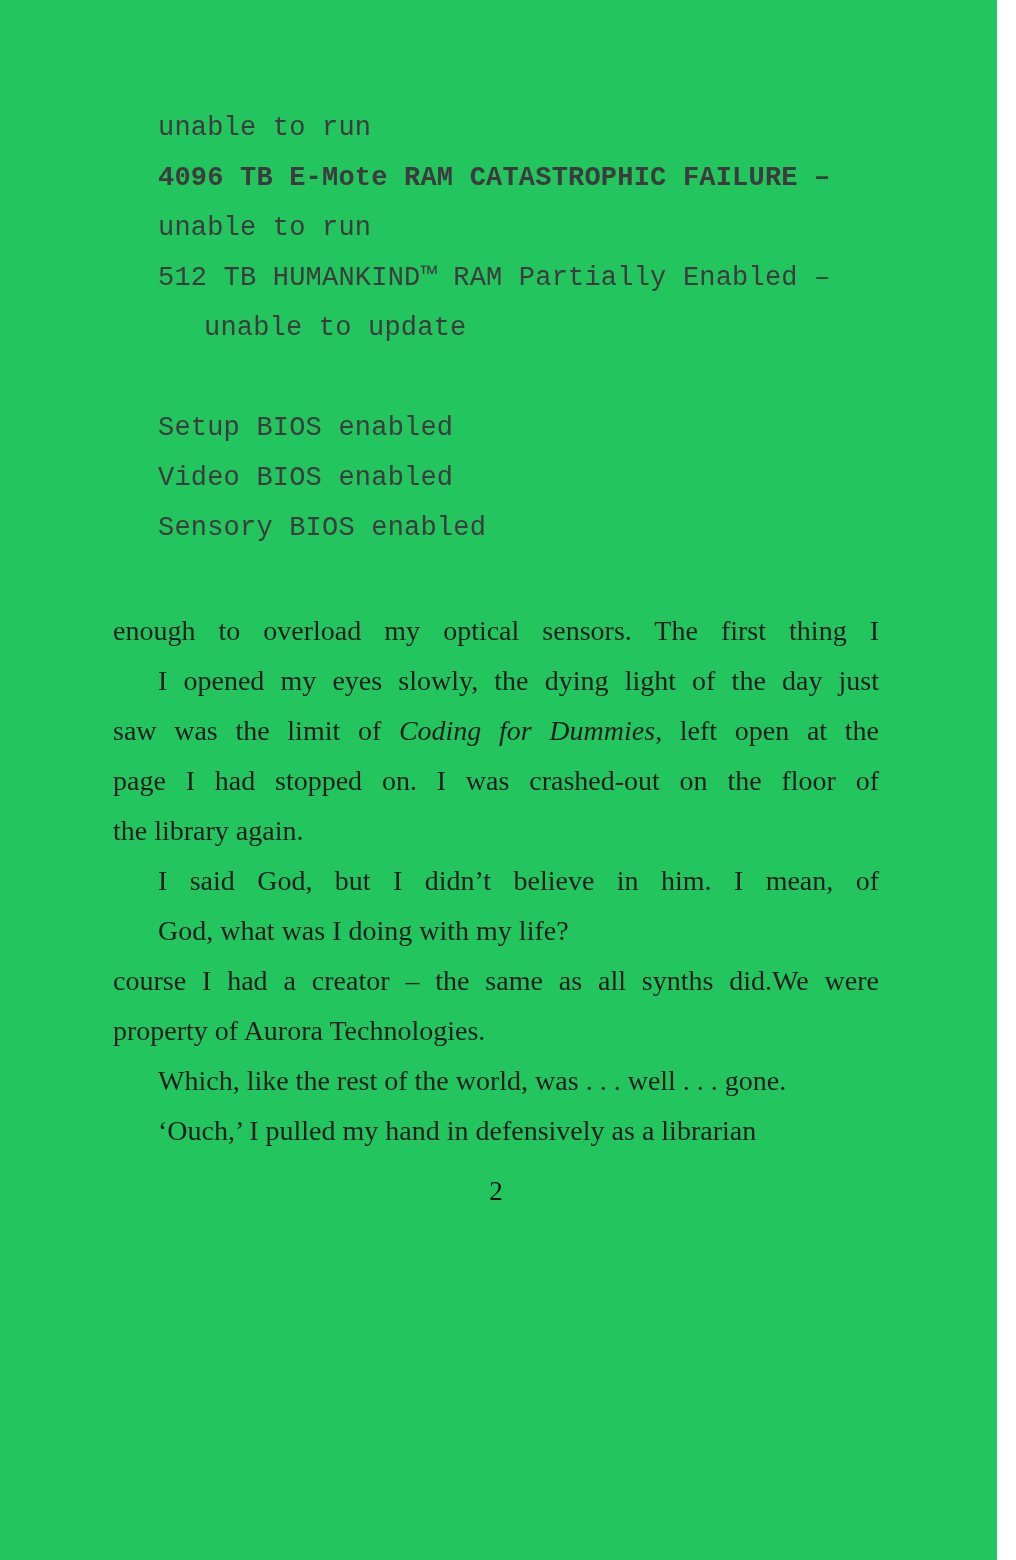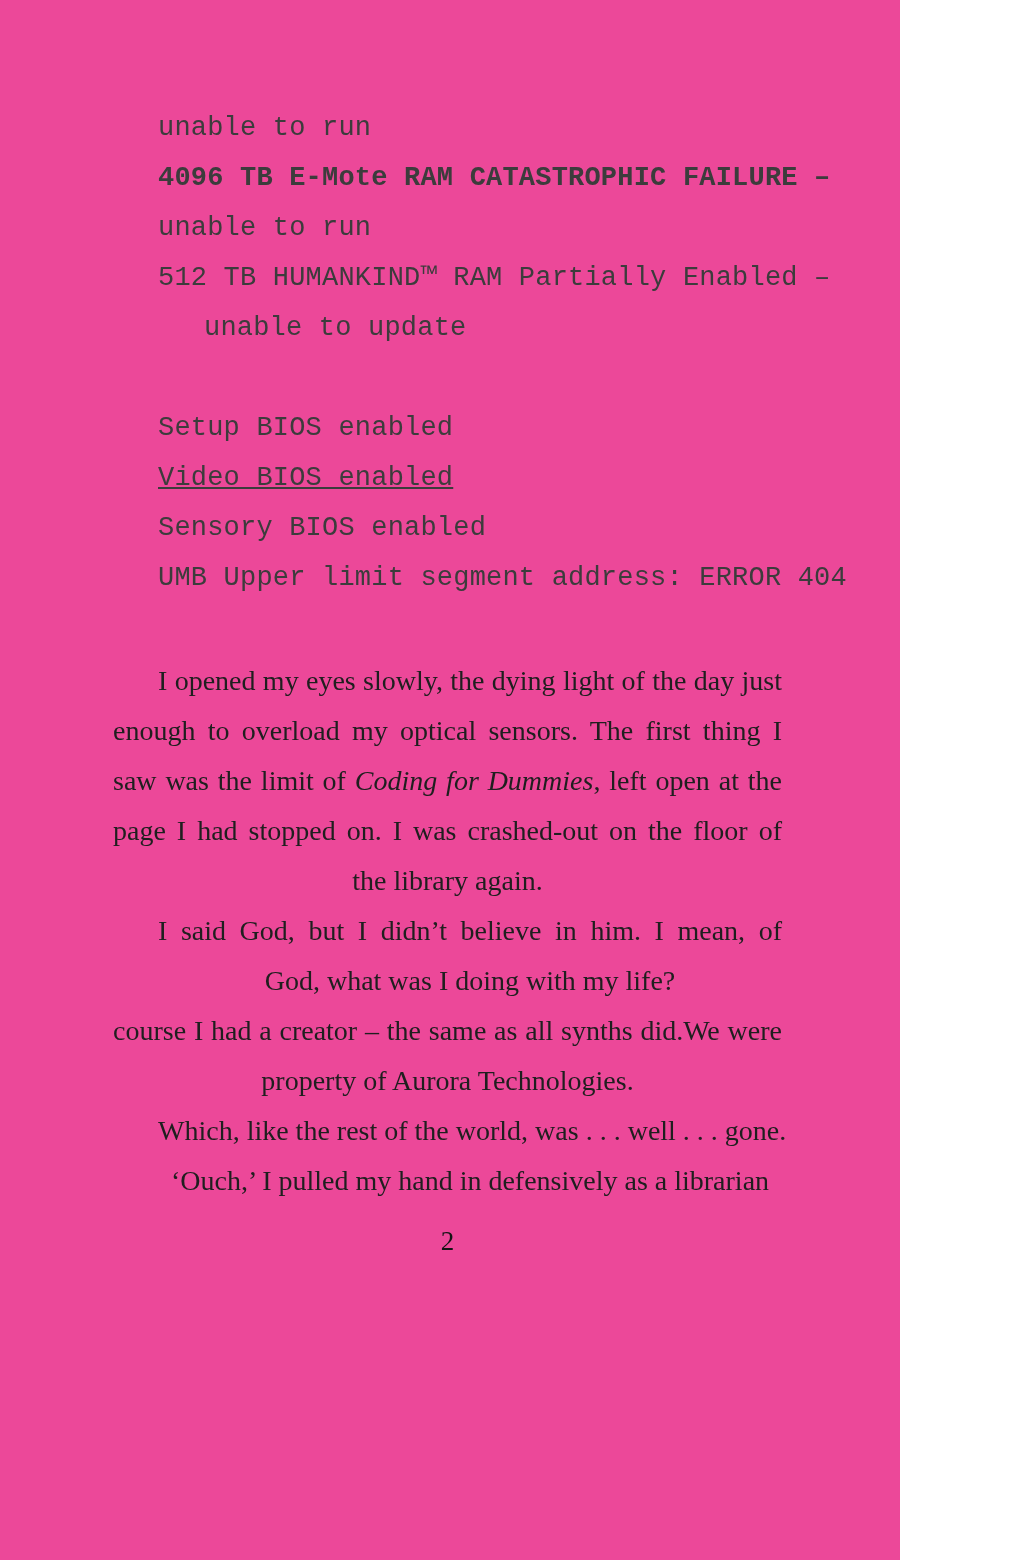--- a/index.html
+++ b/index.html
@@ -3,23 +3,23 @@
 <meta charset="utf-8">
 <style>
   html, body {
     margin: 0;
     padding: 0;
     background: #ffffff;
   }
   .page {
     position: relative;
     box-sizing: border-box;
-    width: 900px;
+    width: 997px;
     height: 1560px;
-    background: #ec4899;
+    background: #22c55e;
     padding: 103px 118px 0 113px;
     overflow: hidden;
   }
   
   .terminal {
     margin-left: 45px;
   }
   .mono-block + .mono-block {
     margin-top: 50px;
   }
@@ -34,21 +34,21 @@
   
   .prose {
     margin-top: 53px;
     font-family: "Liberation Serif", "DejaVu Serif", serif;
     font-size: 28px;
     line-height: 50px;
     color: #1f1f1f;
   }
   .line {
     white-space: nowrap;
-    text-align: center;
+    text-align: left;
   }
   .line.justify {
     white-space: normal;
     text-align: justify;
     text-align-last: justify;
     text-justify: inter-word;
   }
   .line.indent {
     padding-left: 45px;
   }
@@ -71,28 +71,27 @@
   <section class="terminal" id="terminal">
       <div class="mono-block">
         <div class="mono-line" style="color: rgb(60, 60, 60);">unable to run</div>
         <div class="mono-line" style="color: rgb(60, 60, 60); font-weight: bold;">4096 TB E-Mote RAM CATASTROPHIC FAILURE –</div>
         <div class="mono-line" style="color: rgb(60, 60, 60);">unable to run</div>
         <div class="mono-line" style="color: rgb(60, 60, 60);">512 TB HUMANKIND™ RAM Partially Enabled –</div>
         <div class="mono-line" style="color: rgb(60, 60, 60); margin-left: 46px;">unable to update</div>
       </div>
       <div class="mono-block">
         <div class="mono-line" style="color: rgb(60, 60, 60);">Setup BIOS enabled</div>
-        <div class="mono-line" style="color: rgb(60, 60, 60); text-decoration: underline;">Video BIOS enabled</div>
+        <div class="mono-line" style="color: rgb(60, 60, 60);">Video BIOS enabled</div>
         <div class="mono-line" style="color: rgb(60, 60, 60);">Sensory BIOS enabled</div>
-        <div class="mono-line" style="color: rgb(60, 60, 60);">UMB Upper limit segment address: ERROR 404</div>
       </div>
     </section>
   <section class="prose" id="prose" style="color: rgb(31, 31, 31);">
+      <div class="line justify"><span>enough to overload my optical sensors. The first thing I</span></div>
       <div class="line justify indent"><span>I opened my eyes slowly, the dying light of the day just</span></div>
-      <div class="line justify"><span>enough to overload my optical sensors. The first thing I</span></div>
       <div class="line justify"><span>saw was the limit of </span><span class="it">Coding for Dummies</span><span>, left open at the</span></div>
       <div class="line justify"><span>page I had stopped on. I was crashed-out on the floor of</span></div>
       <div class="line"><span>the library again.</span></div>
       <div class="line justify indent"><span>I said God, but I didn’t believe in him. I mean, of</span></div>
       <div class="line indent"><span>God, what was I doing with my life?</span></div>
       <div class="line justify"><span>course I had a creator – the same as all synths did.We were</span></div>
       <div class="line"><span>property of Aurora Technologies.</span></div>
       <div class="line indent"><span>Which, like the rest of the world, was . . . well . . . gone.</span></div>
       <div class="line indent"><span>‘Ouch,’ I pulled my hand in defensively as a librarian</span></div>
     </section>

